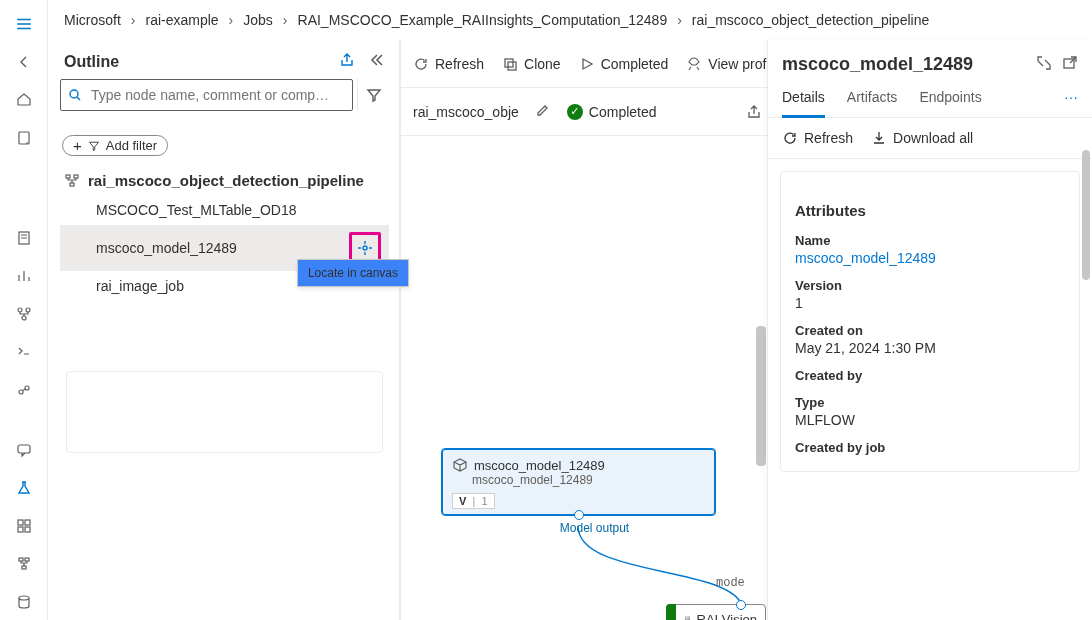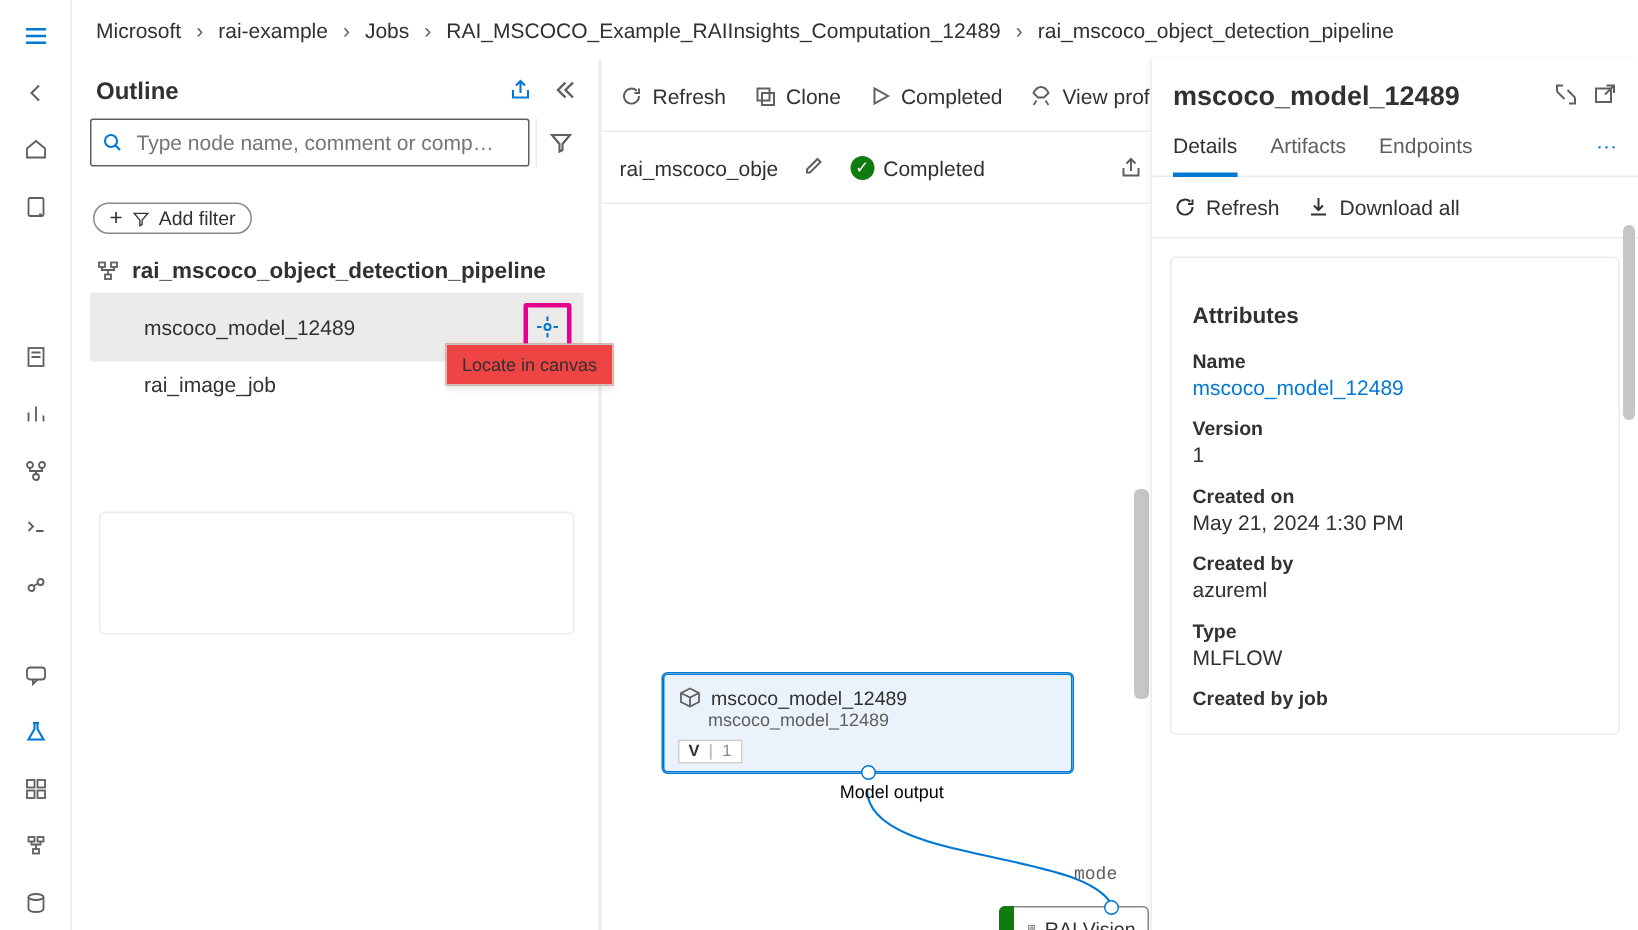--- a/index.html
+++ b/index.html
@@ -30,21 +30,21 @@
   .outline-head .icons { display:flex; gap:14px; color:#0078d4; }
   .searchbox { display:flex; align-items:center; border:1px solid #605e5c; border-radius:2px; height:32px; padding:0 6px; gap:8px; }
   .searchbox input { flex:1; border:none; outline:none; font-size:14px; color:#605e5c; background:transparent; min-width:0; }
   .filter-chip { width:32px; height:32px; display:flex; align-items:center; justify-content:center; color:#605e5c; border-left:1px solid #edebe9; margin-left:4px; }
   .search-row { display:flex; gap:0; margin-bottom:24px; }
   .add-filter { display:inline-flex; align-items:center; gap:6px; border:1px solid #8a8886; border-radius:14px; padding:2px 10px; font-size:13px; color:#323130; cursor:pointer; width:fit-content; margin:0 0 10px 2px; }
   .tree-root { display:flex; align-items:center; gap:8px; padding:6px 4px; font-weight:600; font-size:15px; }
   .tree-item { display:flex; align-items:center; padding:7px 8px 7px 36px; font-size:14px; cursor:pointer; position:relative; }
   .tree-item.selected { background:#edebe9; }
   .locate-box { width:32px; height:32px; border:3px solid #e3008c; border-radius:2px; display:flex; align-items:center; justify-content:center; color:#0078d4; margin-left:auto; }
-  .tooltip { position:absolute; top:34px; right:-20px; background:#ef4444; border:1px solid #c8c6c4; padding:6px 10px; font-size:12px; white-space:nowrap; box-shadow:0 2px 4px rgba(0,0,0,0.1); z-index:10; }
+  .tooltip { position:absolute; top:34px; right:-20px; background:#3b82f6; border:1px solid #c8c6c4; padding:6px 10px; font-size:12px; white-space:nowrap; box-shadow:0 2px 4px rgba(0,0,0,0.1); z-index:10; }
   .outline-blank { margin:70px 6px 0 6px; height:82px; border:1px solid #edebe9; border-radius:4px; }
   
   
   .designer { flex:1; display:flex; flex-direction:column; min-width:0; position:relative; border-left:1px solid #edebe9; }
   .toolbar { height:48px; border-bottom:1px solid #edebe9; display:flex; align-items:center; padding:0 12px; gap:18px; }
   .tbtn { display:flex; align-items:center; gap:6px; color:#323130; cursor:pointer; font-size:14px; }
   .tbtn svg { color:#605e5c; }
   .secondbar { height:48px; border-bottom:1px solid #edebe9; display:flex; align-items:center; padding:0 12px; gap:16px; }
   .name-edit { display:flex; align-items:center; gap:8px; color:#323130; font-size:14px; max-width:140px; overflow:hidden; white-space:nowrap; text-overflow:ellipsis; }
   .pill-complete { display:flex; align-items:center; gap:6px; }
@@ -52,21 +52,21 @@
   .canvas { flex:1; position:relative; overflow:hidden; }
   .node { position:absolute; border:1px solid #0078d4; background:#eaf3fb; border-radius:4px; padding:8px 10px 6px 10px; width:275px; }
   .node.sel { border:1px solid #0078d4; box-shadow:0 0 0 1px #0078d4 inset; }
   .node-title { font-size:13px; display:flex; align-items:center; gap:6px; color:#323130; }
   .node-sub { font-size:12px; color:#605e5c; padding-left:20px; }
   .node-v { margin-top:6px; display:inline-flex; align-items:center; gap:6px; background:#fff; border:1px solid #d2d0ce; padding:1px 6px; font-size:11px; font-weight:600; }
   .node-v .num { color:#8a8886; font-weight:400; }
   .port { position:absolute; width:10px; height:10px; border:1px solid #0078d4; background:#fff; border-radius:50%; left:50%; transform:translateX(-50%); }
   .port.bottom { bottom:-5px; }
   .port.top { top:-5px; }
-  .port-label { position:absolute; top:100%; left:50%; transform:translateX(-50%); font-size:12px; color:#000000; margin-top:6px; white-space:nowrap;padding-left:32px; }
+  .port-label { position:absolute; top:100%; left:50%; transform:translateX(-50%); font-size:12px; color:#0369a1; margin-top:6px; white-space:nowrap;padding-left:32px; }
   .node2 { position:absolute; border:1px solid #8a8886; background:#fff; border-radius:4px; padding:6px 8px 4px 8px; width:170px; }
   .node2 .greenbar { position:absolute; left:-1px; top:-1px; bottom:-1px; width:10px; background:#107c10; border-radius:4px 0 0 4px; }
   .node2-title { font-size:13px; display:flex; align-items:center; gap:6px; margin-left:10px; }
   .edge-label { position:absolute; font-size:12px; color:#605e5c; }
   svg.edges { position:absolute; inset:0; width:100%; height:100%; pointer-events:none; }
   .scroll-hint { position:absolute; right:0; top:190px; width:10px; height:140px; background:#c8c6c4; border-radius:4px; }
   
   
   .details { position:absolute; right:0; top:0; bottom:0; width:325px; background:#fff; border-left:1px solid #edebe9; display:flex; flex-direction:column; box-shadow:-2px 0 4px rgba(0,0,0,0.04); }
   .details-head { padding:14px 14px 0 14px; display:flex; align-items:center; justify-content:space-between; }
@@ -235,20 +235,23 @@
         </div>
         <div class="tree-root" data-interactable="true">
           <svg class="i16" data-interactable="false" viewBox="0 0 16 16" fill="none" stroke="#605e5c" stroke-width="1.2">
               <rect x="2" y="2" width="4" height="3"></rect>
               <rect x="10" y="2" width="4" height="3"></rect>
               <rect x="6" y="10" width="4" height="3"></rect>
               <path d="M4 5v2h8V5M8 7v3"></path>
             </svg>
           <span data-interactable="false">rai_mscoco_object_detection_pipeline</span>
         </div>
+        <div class="tree-item" data-interactable="true">
+            <span data-interactable="false">MSCOCO_Test_MLTable_OD18</span>
+          </div>
         <div class="tree-item selected" data-interactable="true" style="position:relative">
           <span data-interactable="false">mscoco_model_12489</span>
           <span class="locate-box" data-interactable="true">
             <svg class="i16" viewBox="0 0 16 16" fill="none" stroke="#0078d4" stroke-width="1.4">
                 <circle cx="8" cy="8" r="2"></circle>
                 <path d="M8 1v3M8 12v3M1 8h3M12 8h3"></path>
               </svg>
           </span>
           <div class="tooltip" data-interactable="false">Locate in canvas</div>
         </div>
@@ -414,21 +417,20 @@
           <div class="details-body">
             <div class="card" data-interactable="false">
               <h4 data-interactable="false">Attributes</h4>
               <div class="attr-label" data-interactable="false">Name</div>
               <div class="attr-val link" data-interactable="true">mscoco_model_12489</div>
               <div class="attr-label" data-interactable="false">Version</div>
               <div class="attr-val" data-interactable="false">1</div>
               <div class="attr-label" data-interactable="false">Created on</div>
               <div class="attr-val" data-interactable="false">May 21, 2024 1:30 PM</div>
               <div class="attr-label" data-interactable="false">Created by</div>
-              <div class="attr-val" data-interactable="false">azureml</div>
               <div class="attr-label" data-interactable="false">Type</div>
               <div class="attr-val" data-interactable="false">MLFLOW</div>
               <div class="attr-label" data-interactable="false">Created by job</div>
             </div>
           </div>
           <div class="details-scroll" data-interactable="true"></div>
         </div>
       </div>
     </div>
   </div>

